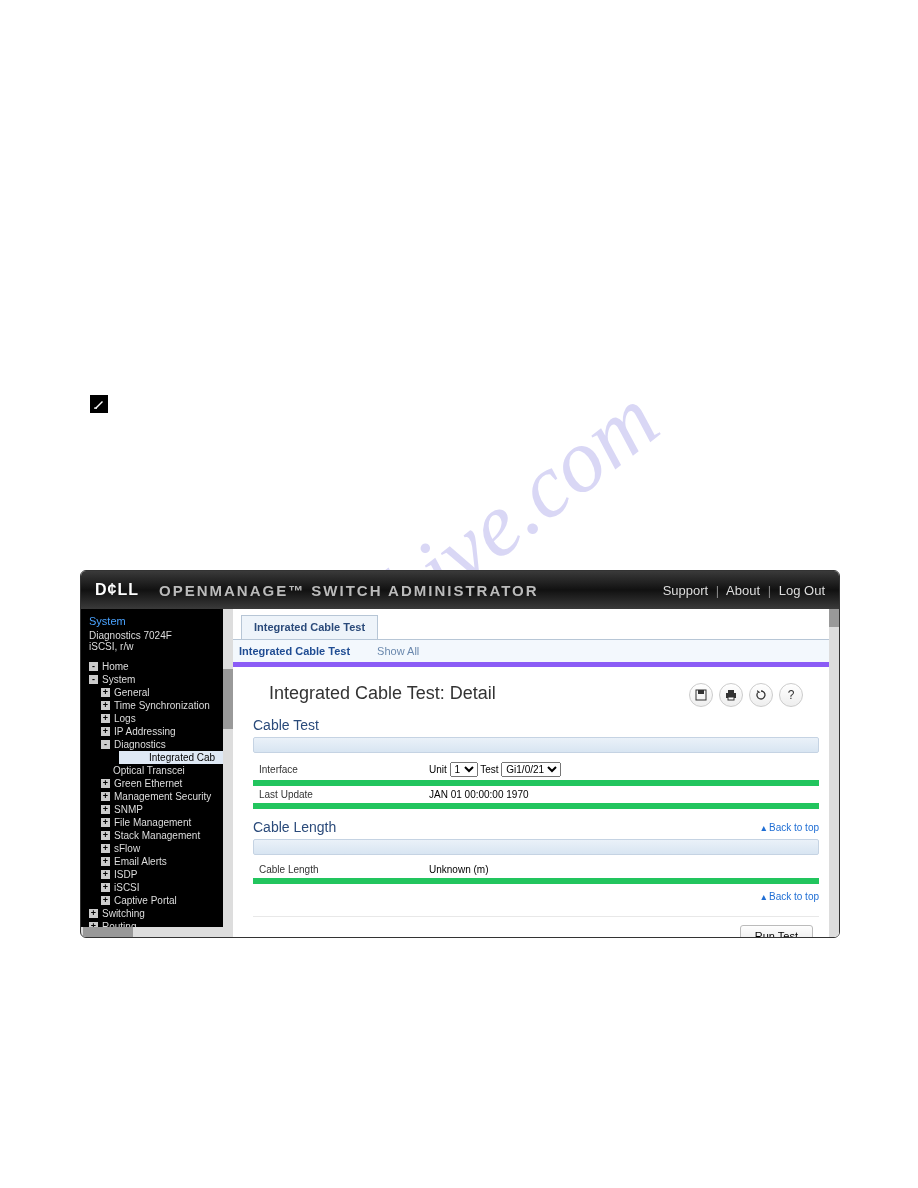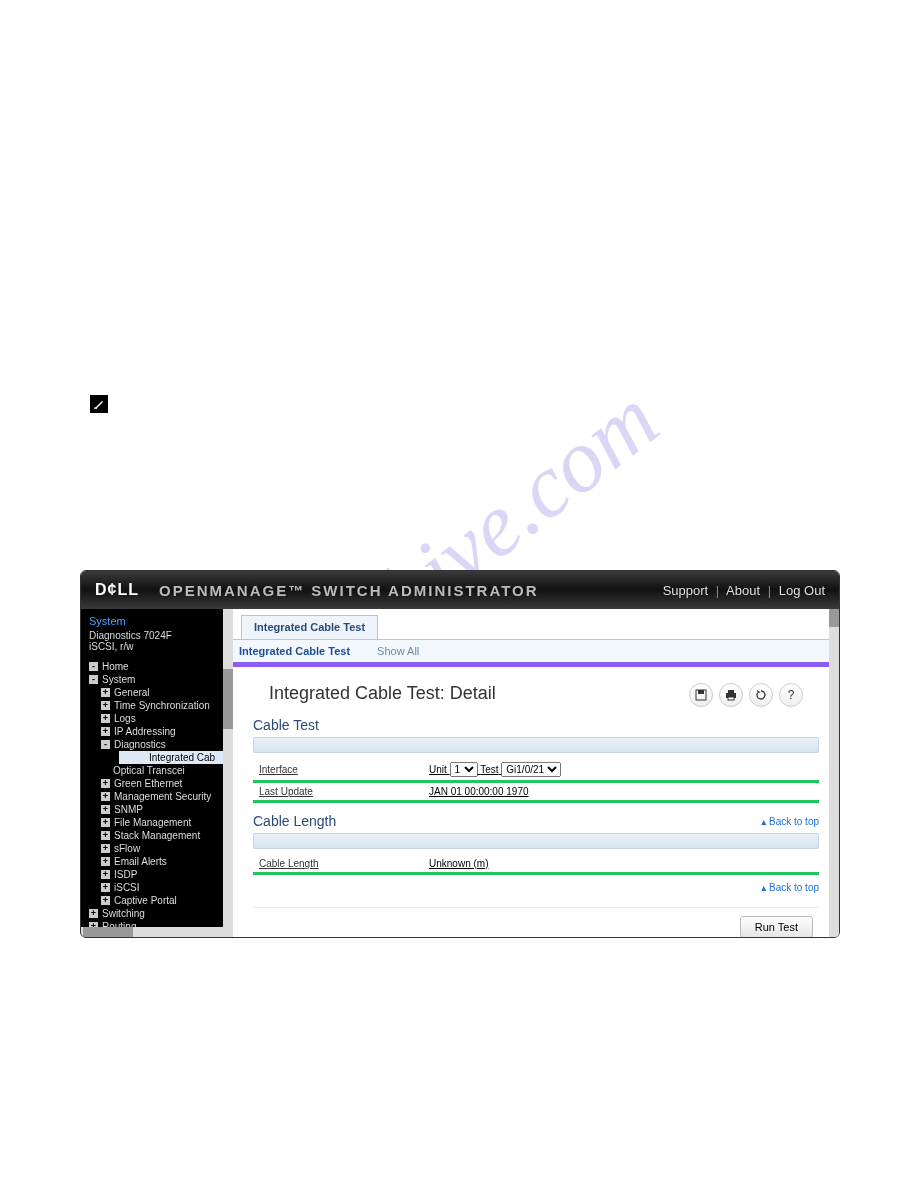--- a/index.html
+++ b/index.html
@@ -109,21 +109,21 @@
   .page-title { font-size:18px; color:#333; font-weight:normal; }
   .icon-btns { display:flex; gap:6px; }
   .ibtn {
     width:24px; height:24px; border:1px solid #ccc; border-radius:50%;
     display:inline-flex; align-items:center; justify-content:center;
     background:linear-gradient(#fff,#eee); font-size:12px; color:#333; cursor:pointer;
   }
   .section-label { color:#2a4a7a; font-size:14px; margin:4px 0 4px; }
   .section-bar { height:16px; background:linear-gradient(#eaf1f9,#d8e5f2); border:1px solid #c5d3e3; border-radius:2px; margin-bottom:6px; }
   .kv-table { width:100%; border-collapse:collapse; font-size:10px; margin-bottom:6px; }
-  .kv-table td { padding:3px 6px; border-bottom:3px solid #22c55e;text-decoration:underline; }
+  .kv-table td { padding:3px 6px; border-bottom:6px solid #22c55e; }
   .kv-table td:first-child { width:170px; color:#333; }
   .sel { font-size:10px; }
   .section-head-row { display:flex; justify-content:space-between; align-items:center; margin-top:6px; }
   .back-top { color:#1f6ed4; font-size:10px; cursor:pointer;text-align:right; }
   .btn-row { display:flex; justify-content:flex-end; margin-top:14px; padding-right:6px; border-top:1px solid #e8e8e8; padding-top:8px; }
   .run-btn { padding:4px 14px; font-size:11px; background:linear-gradient(#fefefe,#e6e6e6); border:1px solid #bbb; border-radius:3px; cursor:pointer; }
 </style>
 </head>
 <body>
 

